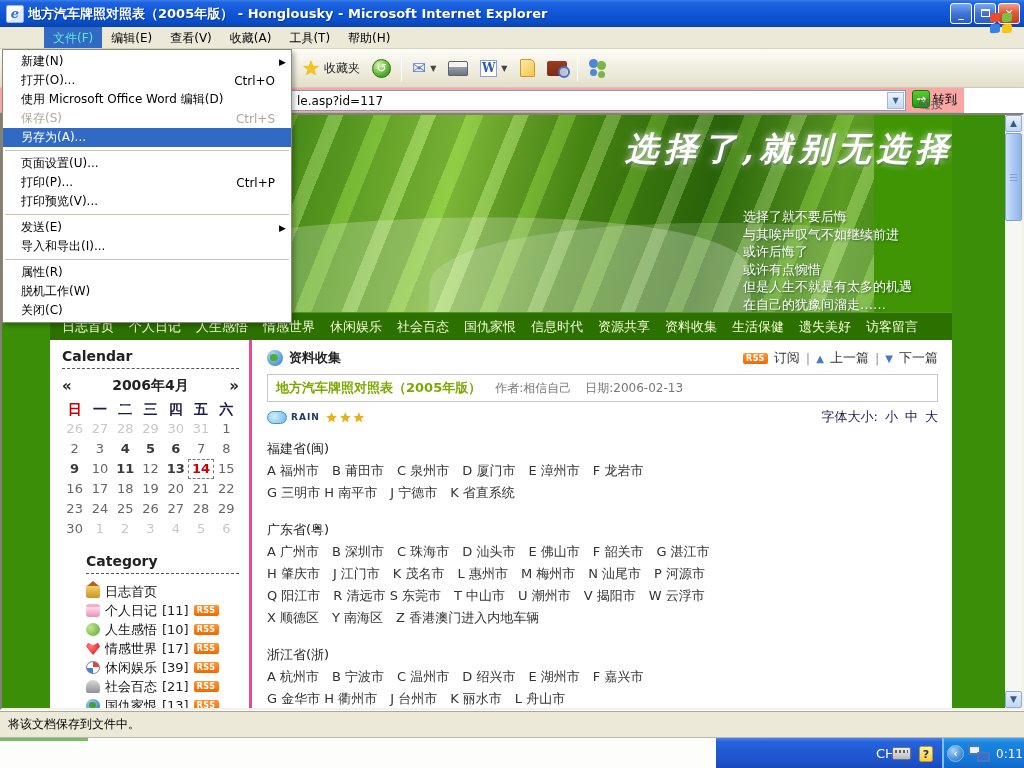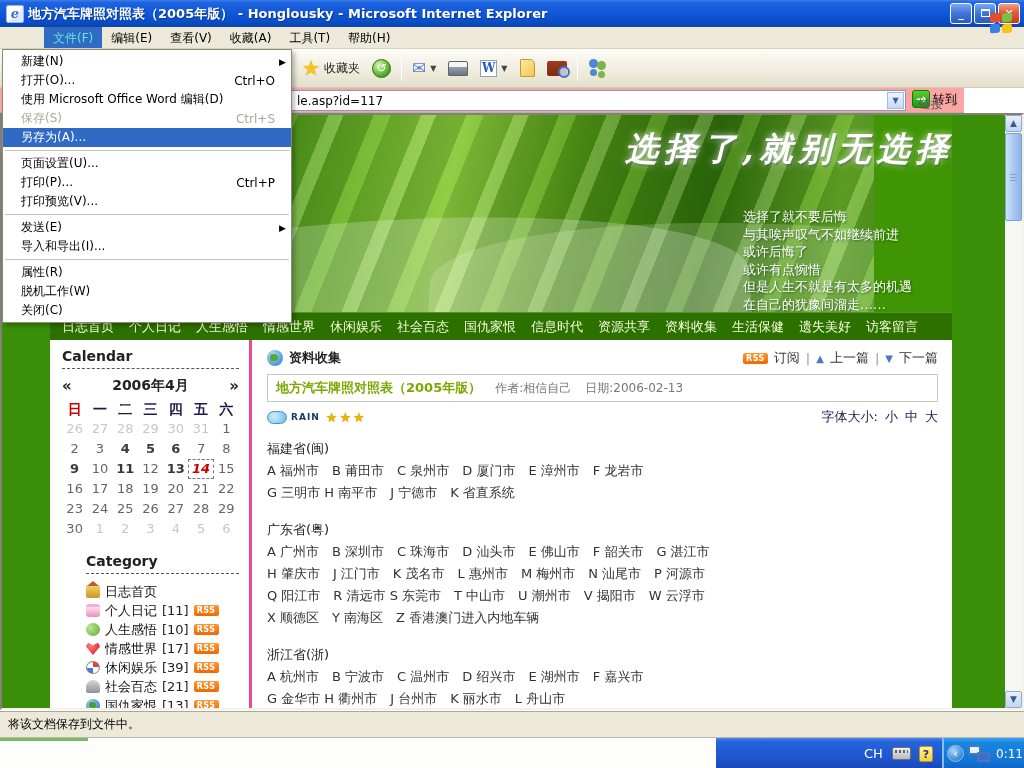--- a/index.html
+++ b/index.html
@@ -85,21 +85,21 @@
   .box-title { font-weight:bold; font-size:14px; color:#222; padding-bottom:4px; border-bottom:1px dashed #555; }
   .cal-nav { display:flex; align-items:center; margin-top:8px; font-weight:bold; font-size:14px; color:#222; }
   .cal-nav .arrow { width:34px; font-size:15px; }
   .cal-nav .month { flex:1; text-align:center; }
   .cal-grid { display:grid; grid-template-columns:repeat(7,1fr); margin-top:4px; }
   .cal-grid span { text-align:center; height:20px; line-height:20px; font-size:13px; color:#666; }
   .cal-h { font-weight:bold; color:#1b1b4e !important; font-size:14px !important; }
   .cal-h.sun { color:#cc0000 !important; }
   .cal-other { color:#c8c8c8 !important; }
   .cal-bold { font-weight:bold; color:#3a3a3a !important; }
-  .cal-today { color:#cc0000 !important; font-weight:bold; border:1px dashed #777; line-height:18px !important;font-style:italic; }
+  .cal-today { color:#cc0000 !important; font-weight:bold; border:1px dashed #777; line-height:18px !important; }
   .category { margin-top:14px;margin-left:24px; }
   .cat-list { margin-top:8px; }
   .cat-row { display:flex; align-items:center; gap:5px; height:19px; color:#111; font-size:13px; }
   .cat-ico { width:14px; height:13px; border-radius:3px; flex:0 0 14px; }
   .ico-home { background:linear-gradient(180deg,#f7d66a,#c89428); border-radius:2px; position:relative; }
   .ico-home::before { content:""; position:absolute; left:1px; top:-4px; border-left:6px solid transparent; border-right:6px solid transparent; border-bottom:5px solid #b0642a; }
   .ico-cake { background:linear-gradient(180deg,#ffe0ef,#e890b8); border-top:3px solid #f5b0d0; }
   .ico-people { background:radial-gradient(circle at 30% 35%,#bfe890,#5aa832); border-radius:50%; }
   .ico-heart { background:radial-gradient(circle at 35% 30%,#ff8080,#d80000); clip-path:polygon(50% 100%,0 35%,15% 5%,50% 25%,85% 5%,100% 35%); }
   .ico-ball { background:conic-gradient(#e84040 0 25%,#fff 25% 50%,#4080e0 50% 75%,#fff 75%); border-radius:50%; border:1px solid #888; }
@@ -150,21 +150,21 @@
 
   
   .statusbar { position:absolute; left:0; top:710px; width:1024px; height:27px; background:#ece9d8; border-top:1px solid #fff; box-shadow:inset 0 1px 0 #fff; display:flex; align-items:center; padding-left:8px; color:#000; font-size:12px; }
   .statusbar::before { content:""; position:absolute; left:0; top:0; width:1024px; height:1px; background:#aca899; }
 
   
   .taskbar { position:absolute; left:0; top:737px; width:1024px; height:31px; background:#fdfdfb; border-top:1px solid #b8b8b0; }
   .task-accent { position:absolute; left:0; top:0; width:88px; height:3px; background:#7cb868; }
   .tray-blue { position:absolute; left:716px; top:0; width:308px; height:31px; background:linear-gradient(180deg,#4a86ea 0%,#2563dc 12%,#1e54cc 70%,#1848b8 100%); display:flex; align-items:center; }
   .tray-light { position:absolute; left:226px; top:0; width:82px; height:31px; background:linear-gradient(180deg,#3ea0ef 0%,#1886e0 15%,#1374d4 75%,#0f64c4 100%); border-left:2px solid #7ec0f5; display:flex; align-items:center; gap:4px; padding-left:3px; }
-  .tray-lang { position:absolute; left:148px; color:#fff; font-size:13px; }
+  .tray-lang { position:absolute; left:160px; color:#fff; font-size:13px; }
   .kbd-ico { position:absolute; left:176px; width:19px; height:13px; background:linear-gradient(180deg,#f0f0f0,#b8b8c0); border:1px solid #707078; border-radius:2px; }
   .kbd-ico::after { content:""; position:absolute; left:2px; top:2px; width:13px; height:3px; background:repeating-linear-gradient(90deg,#606068 0 2px,transparent 2px 4px); }
   .help-ico { position:absolute; left:203px; width:14px; height:16px; background:linear-gradient(180deg,#fff2a8,#f5d040); border:1px solid #b89820; border-radius:2px; color:#333; font-size:11px; font-weight:bold; text-align:center; line-height:15px; }
   .hide-circle { width:17px; height:17px; border-radius:50%; background:radial-gradient(circle at 35% 30%,#a8d4f8,#3a88d8 70%,#2a6cb8); border:1px solid #88c0ee; color:#fff; font-size:10px; font-weight:bold; text-align:center; line-height:15px; }
   .net-ico { position:relative; width:22px; height:17px; }
   .net-ico i { position:absolute; width:13px; height:10px; background:#e8f2fc; border:2px solid #4878b8; border-radius:1px; }
   .net-ico i:nth-child(1){ left:0; top:0; }
   .net-ico i:nth-child(2){ right:0; bottom:0; background:#3a6cd8; }
   .tray-time { color:#fff; font-size:12px; margin-left:2px; }
 </style>

